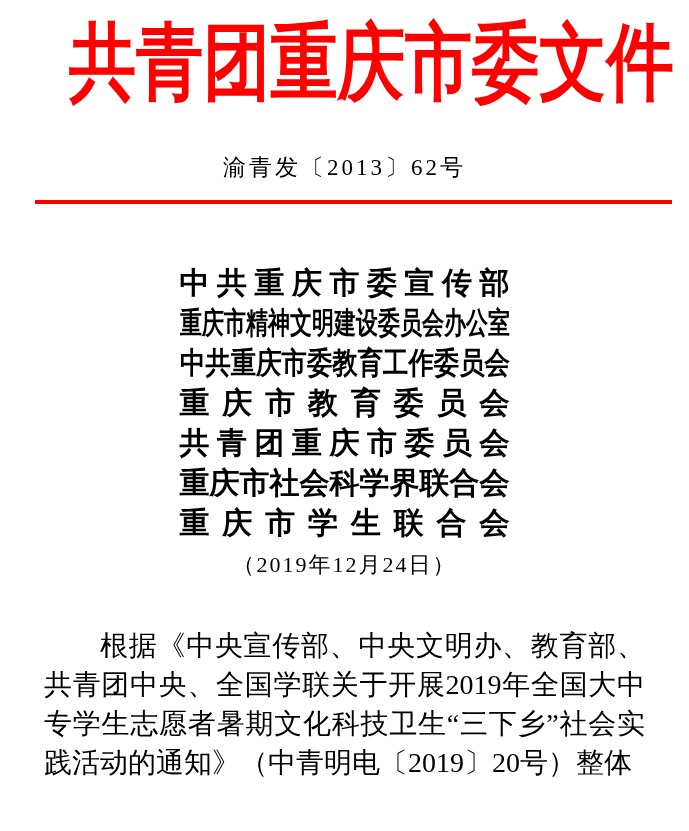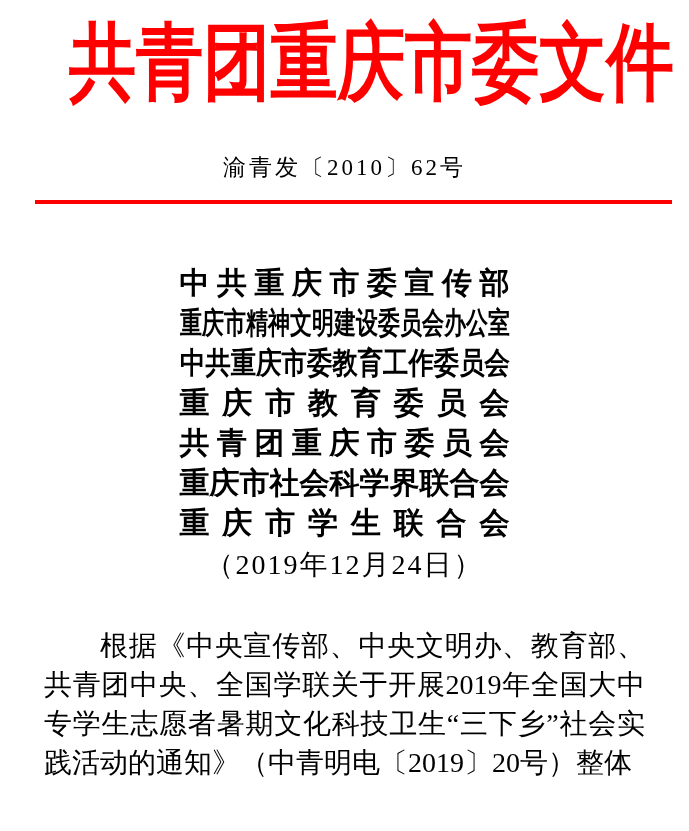--- a/index.html
+++ b/index.html
@@ -44,39 +44,39 @@
 
   
   .doc-title{margin:0;padding:0;text-align:center;font-weight:bold;}
   .doc-title .t-line{
     font-size:30px;line-height:40px;white-space:nowrap;
   }
 
   
   .doc-date{
     margin-top:8px;text-align:center;
-    font-size:28px;line-height:28px;letter-spacing:2px;
+    font-size:22px;line-height:28px;letter-spacing:2px;
   }
 
   
   .body-text{
     margin:47px 44px 0 44px;
     font-size:28px;line-height:39px;
     text-align:justify;text-indent:2em;
     word-break:break-all;
   }
 </style>
 </head>
 <body>
 
 <div class="page">
 
   <div class="letterhead">共青团重庆市委文件</div>
 
-  <div class="doc-number">渝青发〔2010〕62号</div>
+  <div class="doc-number">渝青发〔2013〕62号</div>
 
   <div class="red-line"></div>
 
   <div class="issuers">
     <div class="org-line char-justify">
         <span>中</span>
         <span>共</span>
         <span>重</span>
         <span>庆</span>
         <span>市</span>

